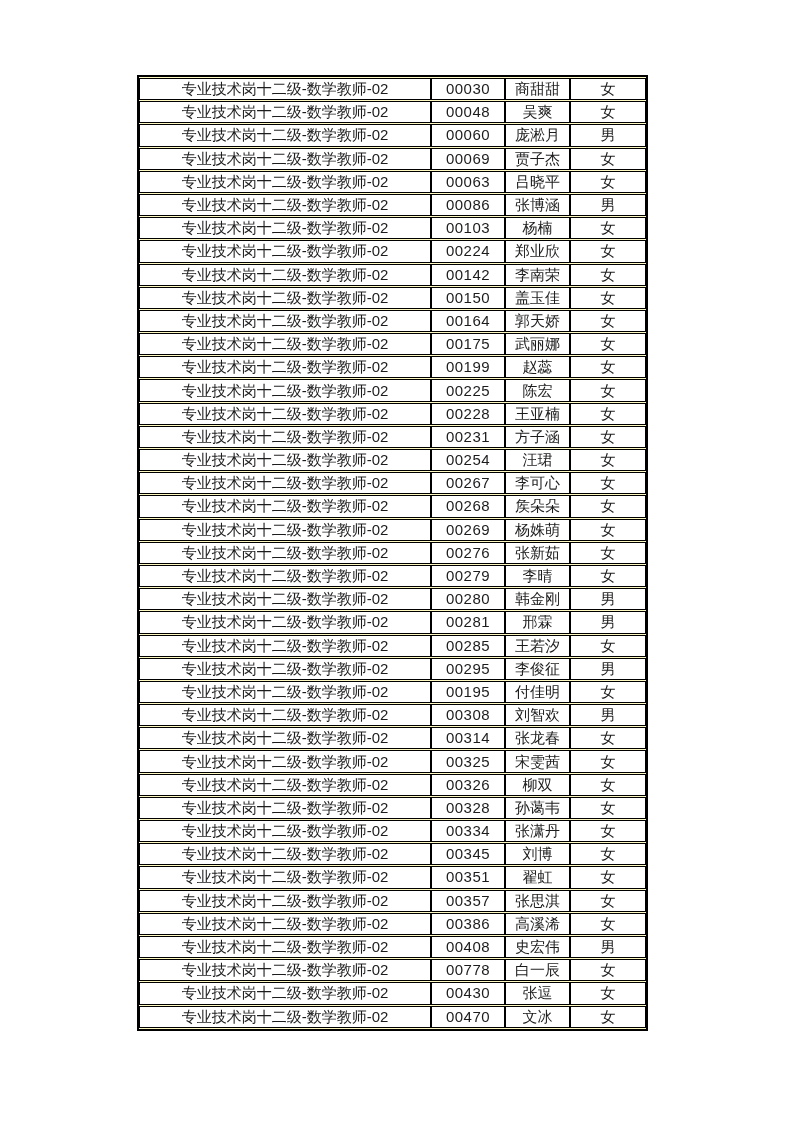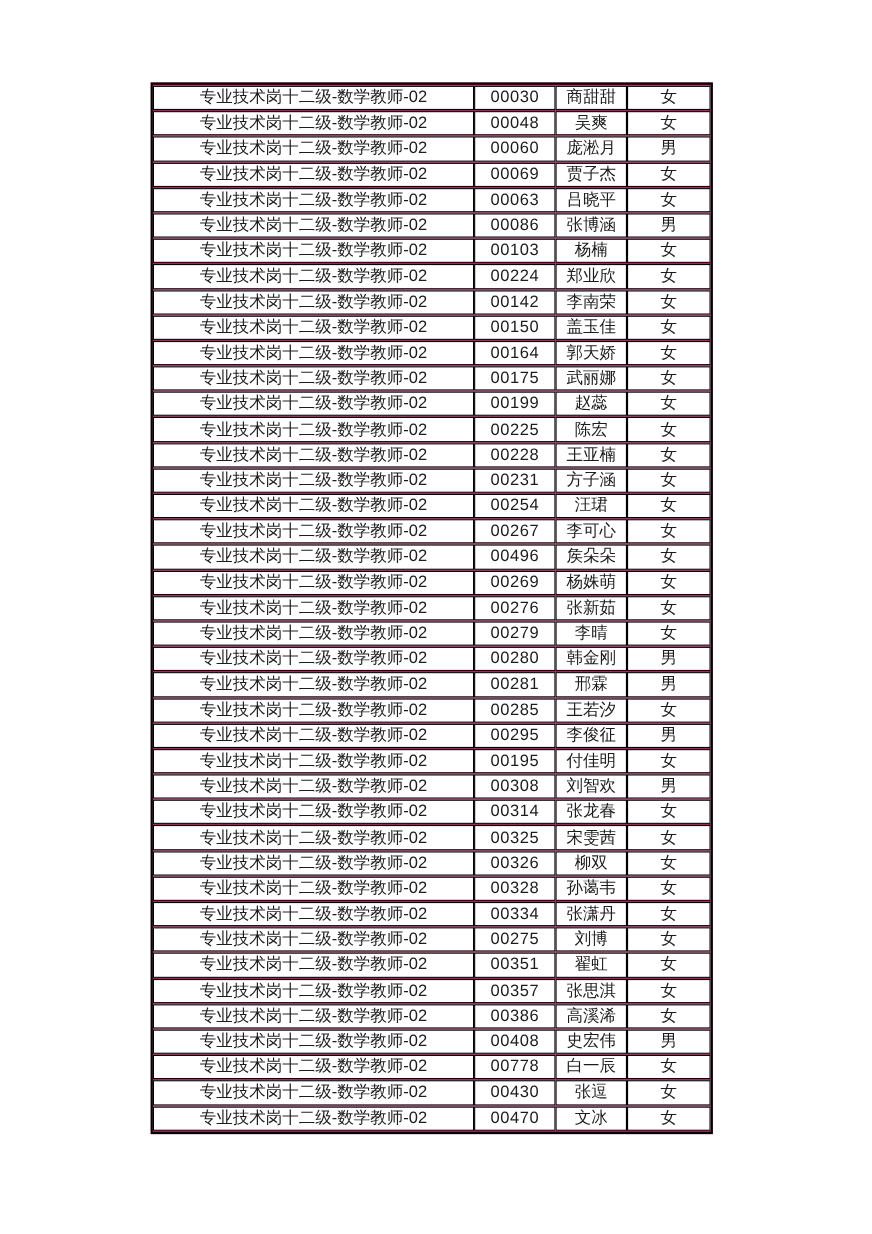--- a/index.html
+++ b/index.html
@@ -15,21 +15,21 @@
     overflow: hidden;
     font-family: "Liberation Sans", sans-serif;
   }
   .table-wrap {
     position: absolute;
     left: 137px;
     top: 75px;
     width: 511px;
     box-sizing: border-box;
     border: 2px solid #000000;
-    background: #be185d;
+    background: #fef9c3;
   }
   table.roster {
     width: 100%;
     border-collapse: separate;
     border-spacing: 0 1px;
     table-layout: fixed;
   }
   table.roster td {
     border: 1px solid #000000;
     height: 20.2px;
@@ -183,21 +183,21 @@
 
   <tr>
     <td class="pos">专业技术岗十二级-数学教师-02</td>
     <td class="num">00267</td>
     <td class="name">李可心</td>
     <td class="gender">女</td>
   </tr>
 
   <tr>
     <td class="pos">专业技术岗十二级-数学教师-02</td>
-    <td class="num">00496</td>
+    <td class="num">00268</td>
     <td class="name">矦朵朵</td>
     <td class="gender">女</td>
   </tr>
 
   <tr>
     <td class="pos">专业技术岗十二级-数学教师-02</td>
     <td class="num">00269</td>
     <td class="name">杨姝萌</td>
     <td class="gender">女</td>
   </tr>
@@ -288,21 +288,21 @@
 
   <tr>
     <td class="pos">专业技术岗十二级-数学教师-02</td>
     <td class="num">00334</td>
     <td class="name">张潇丹</td>
     <td class="gender">女</td>
   </tr>
 
   <tr>
     <td class="pos">专业技术岗十二级-数学教师-02</td>
-    <td class="num">00275</td>
+    <td class="num">00345</td>
     <td class="name">刘博</td>
     <td class="gender">女</td>
   </tr>
 
   <tr>
     <td class="pos">专业技术岗十二级-数学教师-02</td>
     <td class="num">00351</td>
     <td class="name">翟虹</td>
     <td class="gender">女</td>
   </tr>

